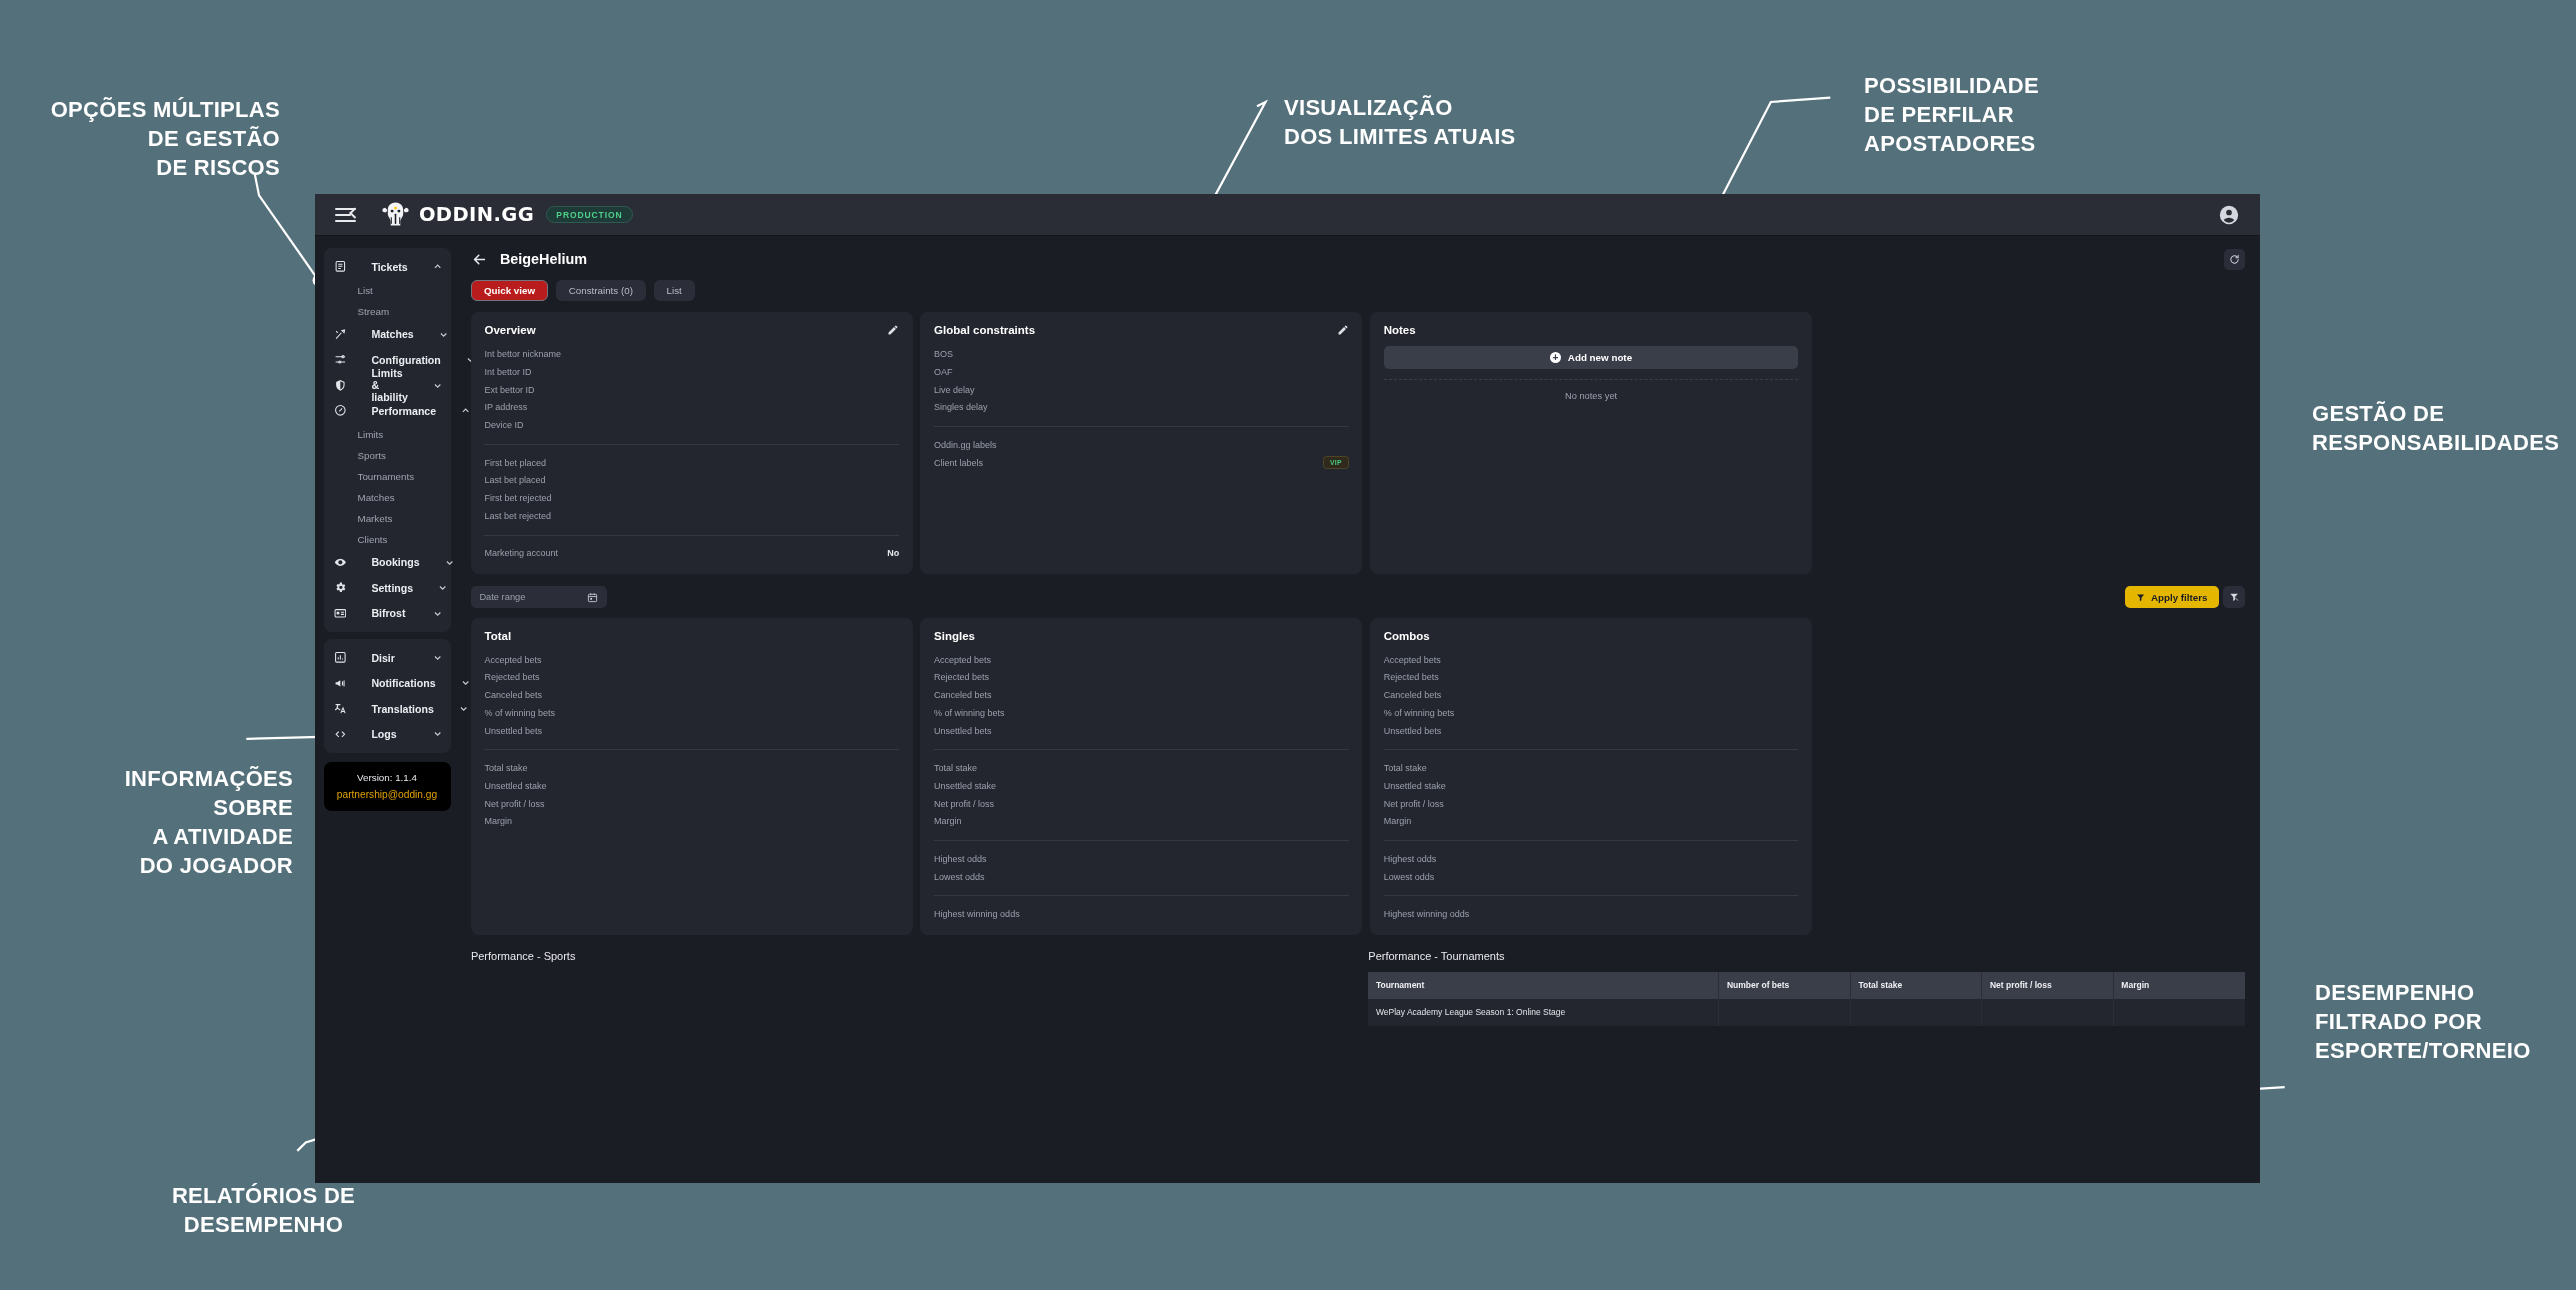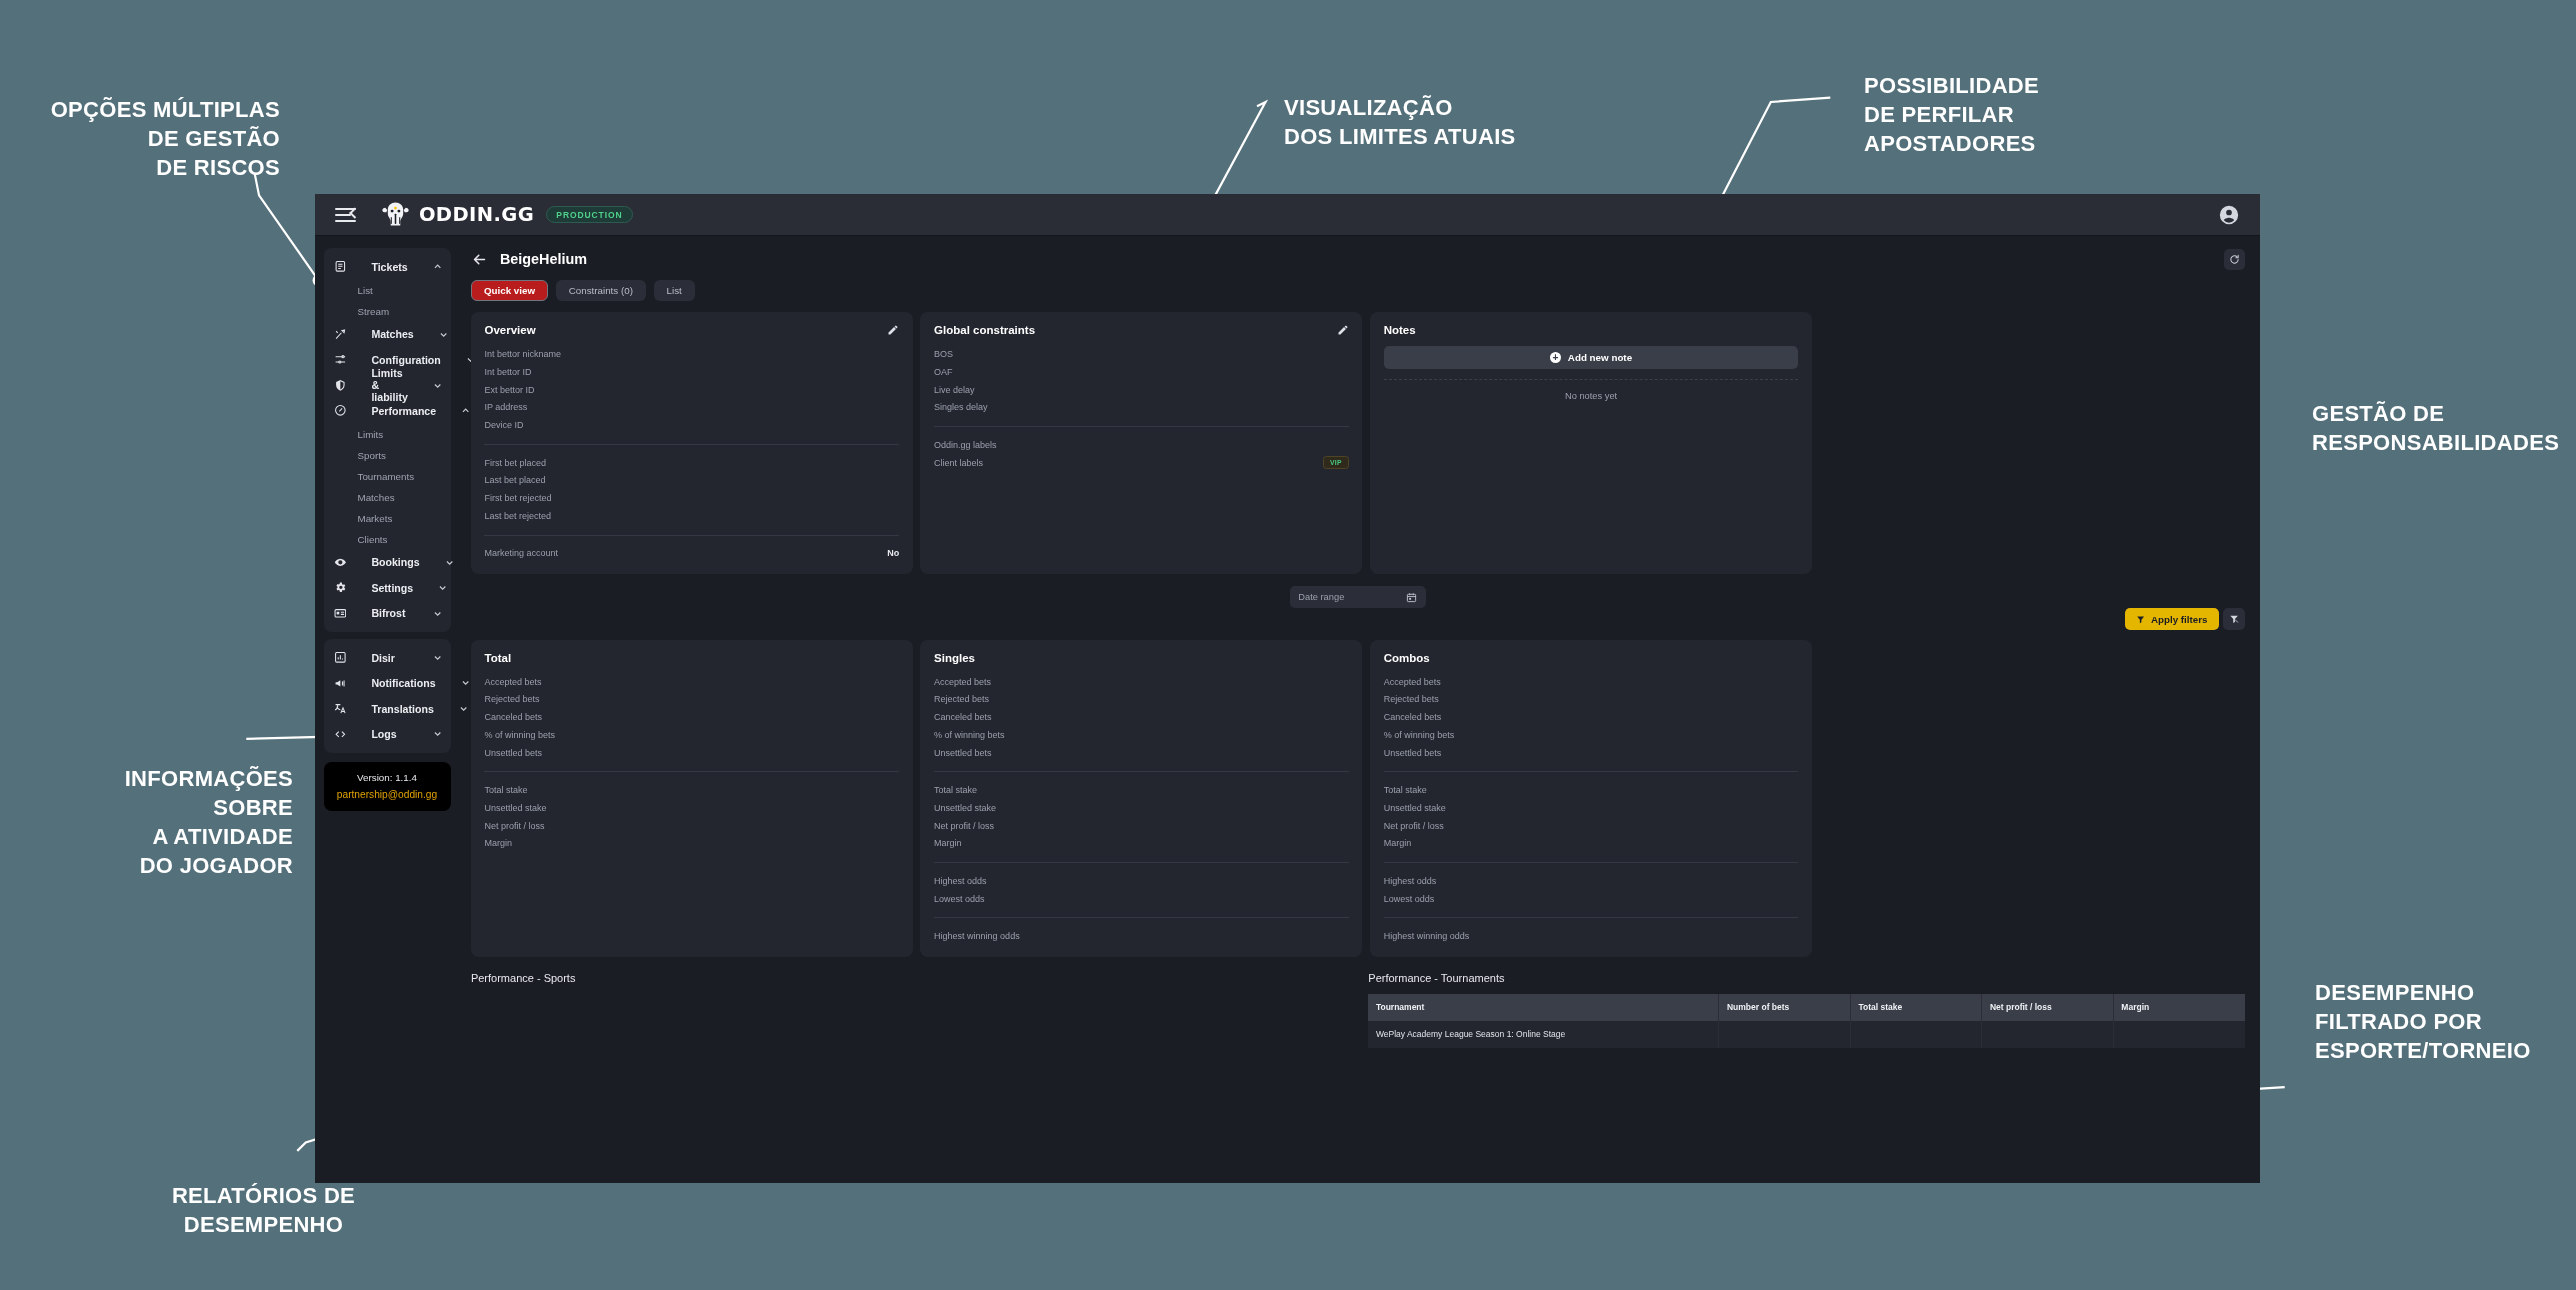--- a/index.html
+++ b/index.html
@@ -164,21 +164,21 @@
   .plus-circle {
     width: 11px; height: 11px; border-radius: 50%; background: #ffffff; color: #3a3e49;
     display: flex; align-items: center; justify-content: center;
     font-size: 10.2px; font-weight: 800; line-height: 1;
   }
   .dashed-sep { border-top: 0.8px dashed #3b3f4b; margin: 9.3px 0 0; }
   .no-notes { text-align: center; color: #9ba0ad; font-size: 9.3px; padding-top: 11px; }
 
   
   .filter-bar {
-    display: flex; align-items: center; padding: 12px 5.1px 0 5.1px; flex-direction: column;
+    display: flex; align-items: center; padding: 12px 5.1px 0 5.1px;
   }
   .date-range {
     width: 136px; height: 22px; background: #2b2e38; border-radius: 5.1px;
     display: flex; align-items: center; padding: 0 8.5px;
     color: #9ba0ad; font-size: 9.3px; cursor: pointer;
   }
   .date-range .cal { margin-left: auto; width: 11px; height: 11px; color: #c4c8d1; }
   .filter-right { margin-left: auto; display: flex; align-items: flex-start; gap: 4.2px; }
   .apply-filters {
     background: #e5b600; color: #1b1d24; font-weight: 700; font-size: 9.8px;

